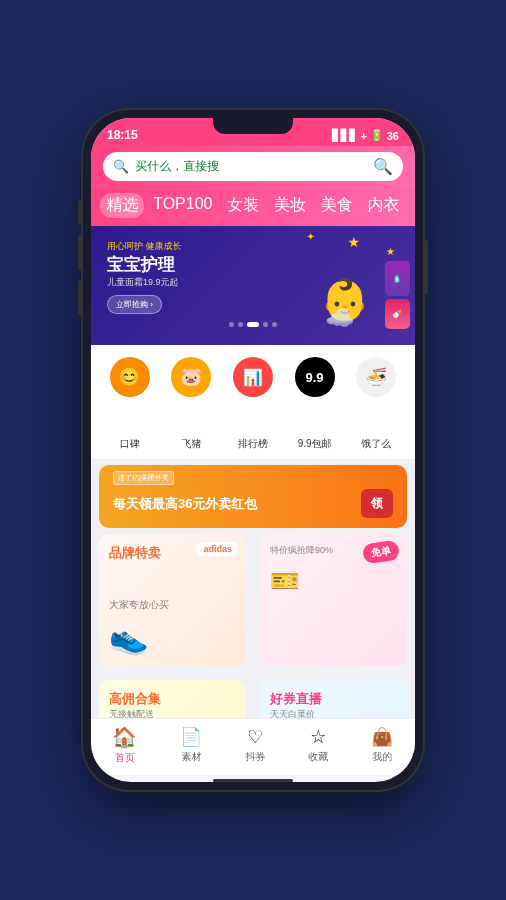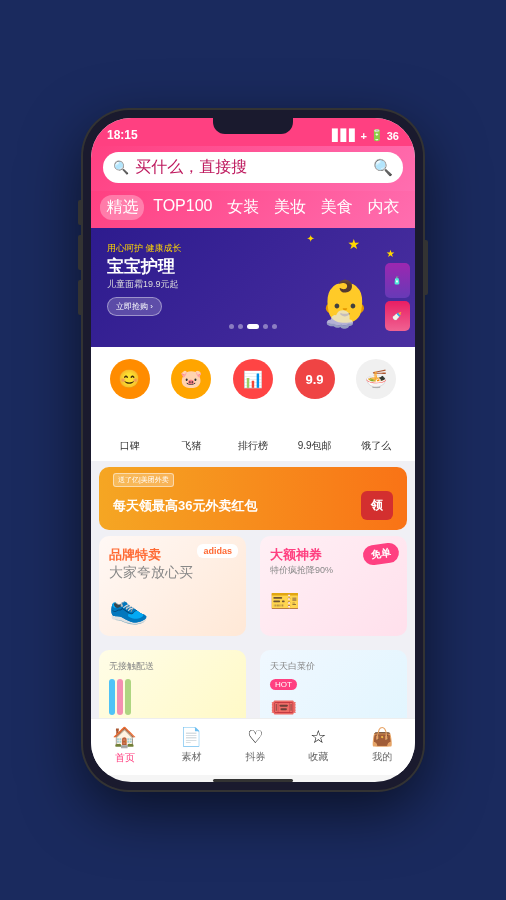--- a/index.html
+++ b/index.html
@@ -51,21 +51,21 @@
     }
     .search-bar {
       background: white;
       border-radius: 20px;
       display: flex;
       align-items: center;
       padding: 5px 10px;
       gap: 6px;
     }
     .search-icon-svg { color: #999; font-size: 13px; }
-    .search-placeholder { color: #be185d; font-size: 16px; flex: 1; }
+    .search-placeholder { color: #15803d; font-size: 12px; flex: 1; }
     .search-action { color: #ff4081; font-size: 16px; margin-left: auto; }
     
     .nav-tabs {
       background: linear-gradient(135deg, #ff4081, #ff6eb0);
       display: flex;
       justify-content: space-around;
       padding: 4px 8px 8px;
     }
     .nav-tab {
       color: white;
@@ -391,21 +391,21 @@
             </div>
           <span class="icon-label">飞猪</span>
         </div>
         <div class="icon-item">
           <div class="icon-circle" style="background:#ff4444;">
               <span style="font-size:16px;color:white;">📊</span>
             </div>
           <span class="icon-label">排行榜</span>
         </div>
         <div class="icon-item">
-          <div class="icon-circle" style="background:#ef4444;">
+          <div class="icon-circle" style="background:#000000;">
               <span style="font-size:13px;color:white;font-weight:800;">9.9</span>
             </div>
           <span class="icon-label">9.9包邮</span>
         </div>
         <div class="icon-item">
           <div class="icon-circle" style="background:#f0f0f0;">
               <span style="font-size:18px;">🍜</span>
             </div>
           <span class="icon-label">饿了么</span>
         </div>
@@ -418,42 +418,43 @@
         <div style="flex:1;margin-top:14px;">
           <div style="color:white;font-size:13px;font-weight:700;">每天领最高36元外卖红包</div>
         </div>
         <div class="promo-btn" style="margin-top:14px;">领</div>
       </div>
 
       <div class="cards-grid">
 
         <div class="card" style="background:linear-gradient(135deg,#fff8f5,#ffe8d6);">
           <div style="color:#ff6b35;font-size:13px;font-weight:700;">品牌特卖</div>
-          <div style="color:#888;font-size:14px;">大家夸放心买</div>
+          <div style="color:#888;font-size:10px;margin-top:36px;">大家夸放心买</div>
           <div style="font-size:32px;margin-top:6px;">👟</div>
           <div style="position:absolute;right:8px;top:8px;background:white;border-radius:6px;padding:2px 6px;font-size:9px;font-weight:700;color:#ff6b35;">adidas</div>
         </div>
 
         <div class="card" style="background:linear-gradient(135deg,#fff0f5,#ffe0ec);position:relative;">
-          <div style="color:#ff4081;font-size:13px;font-weight:700;">大额神券</div>
           <div style="color:#888;font-size:9px;">特价疯抢降90%</div>
           <div class="badge-free">免单</div>
           <div style="font-size:24px;margin-top:10px;">🎫</div>
         </div>
 
         <div class="card" style="background:linear-gradient(135deg,#fffde7,#fff9c4);">
+          <div style="color:#ff6b35;font-size:13px;font-weight:700;">高佣合集</div>
           <div style="color:#888;font-size:9px;">无接触配送</div>
           <div class="toothbrush-img">
             <div class="toothbrush" style="background:#4fc3f7;"></div>
             <div class="toothbrush" style="background:#f48fb1;"></div>
             <div class="toothbrush" style="background:#aed581;"></div>
           </div>
         </div>
 
         <div class="card" style="background:linear-gradient(135deg,#f0f8ff,#e1f5fe);">
+          <div style="color:#ff4081;font-size:13px;font-weight:700;">好券直播</div>
           <div style="color:#888;font-size:9px;">天天白菜价</div>
           <span class="badge-hot">HOT</span>
           <div style="font-size:22px;margin-top:4px;">🎟️</div>
         </div>
 
       </div>
 
       <div class="bottom-ticker">
         <span class="ticker-icon">📢</span>
         <span>赔对优惠  15001...</span>

